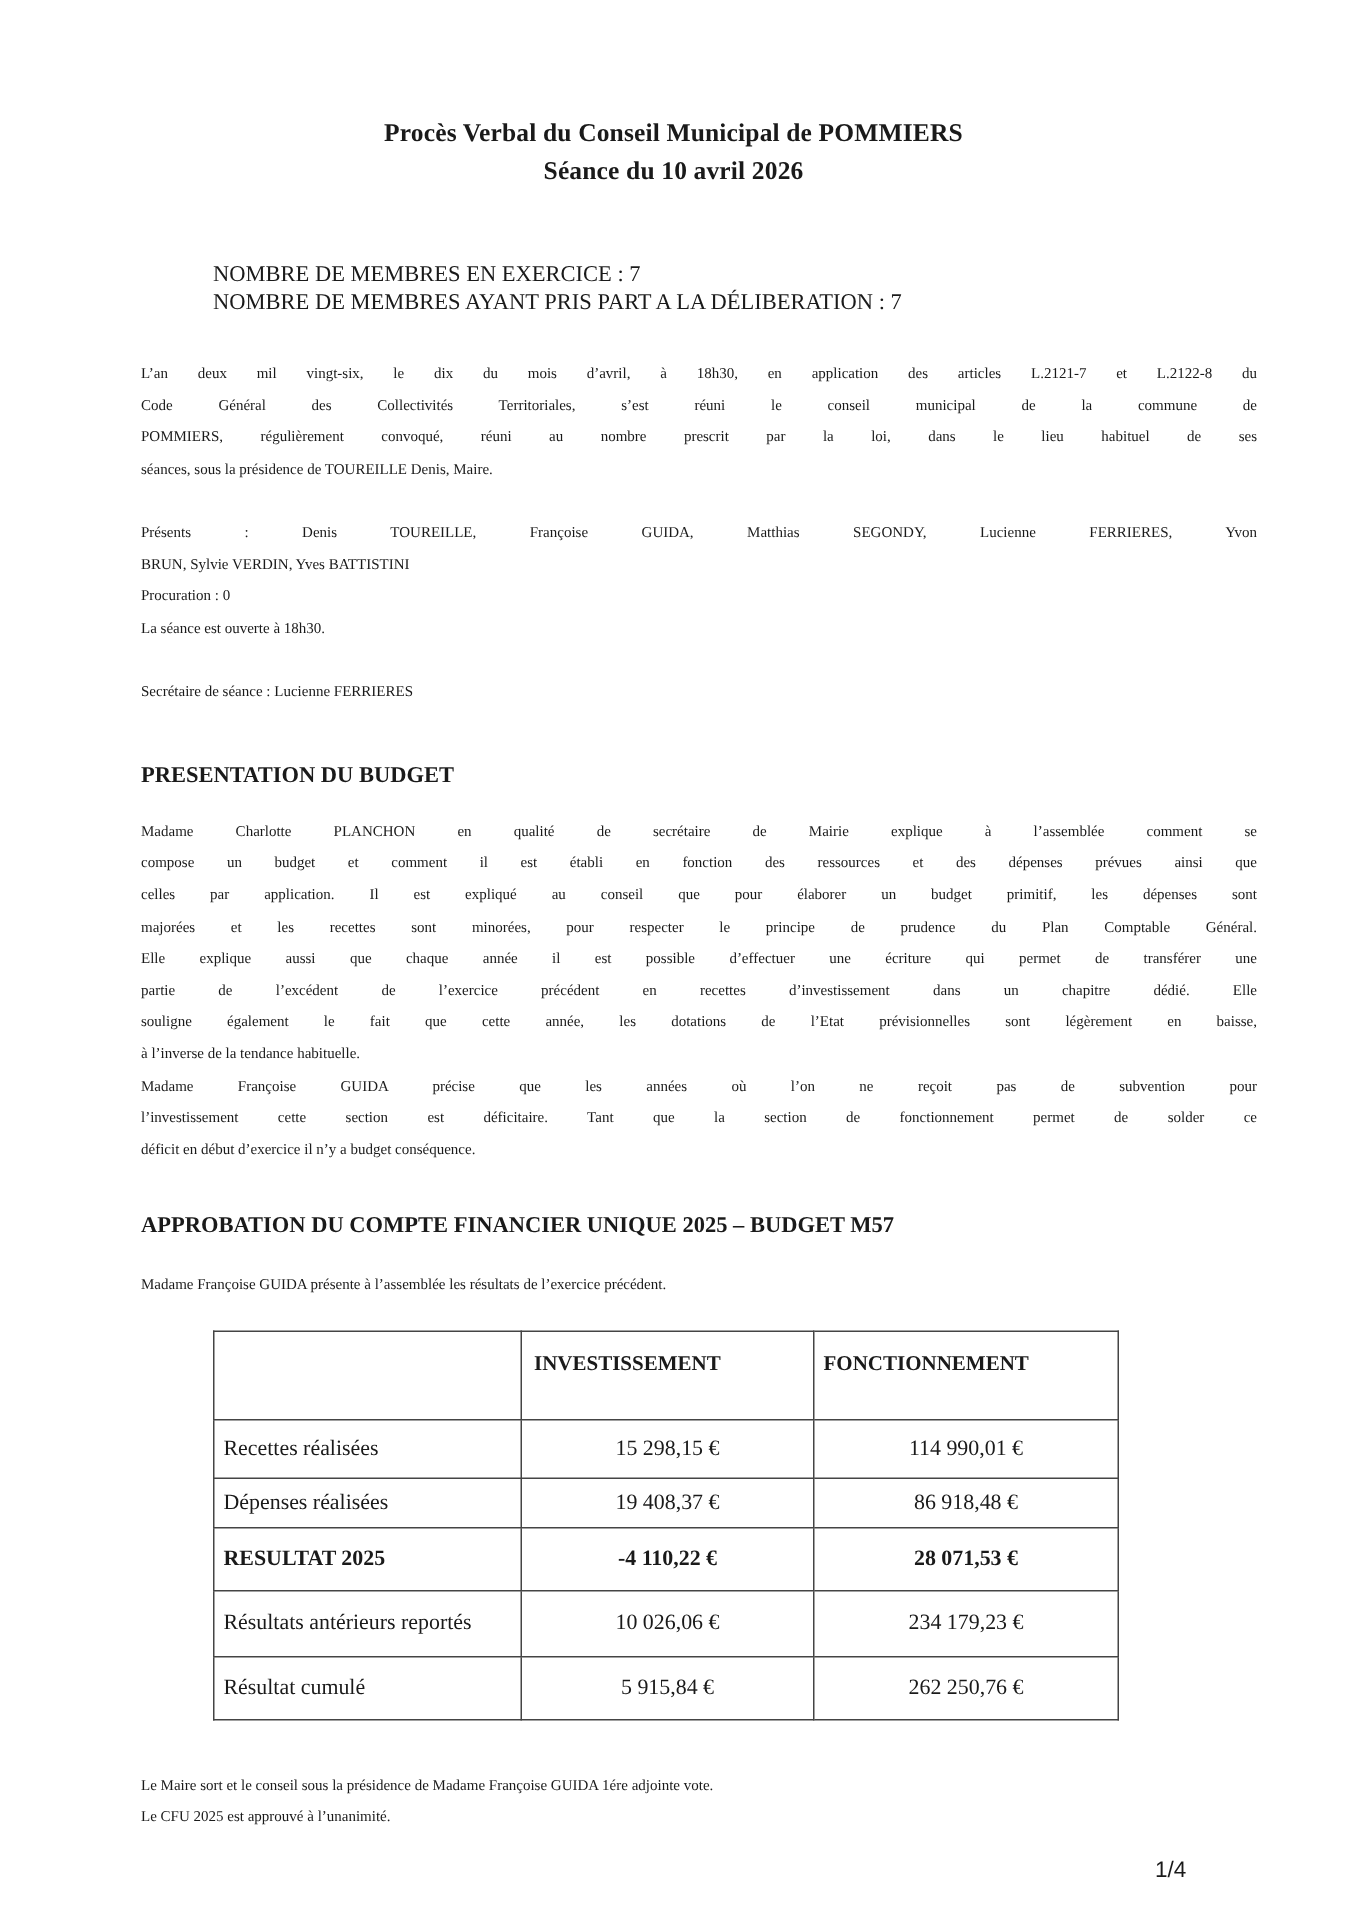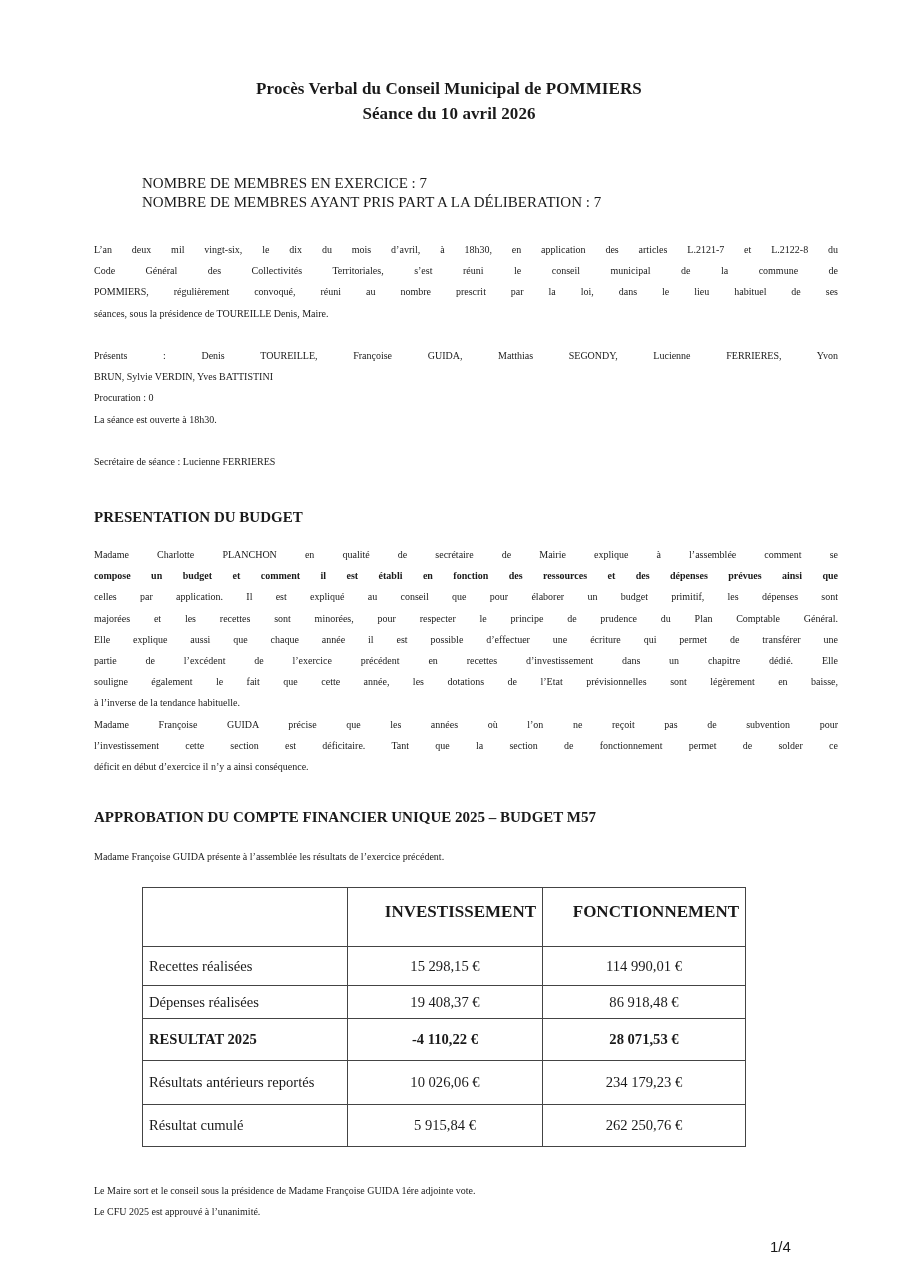--- a/index.html
+++ b/index.html
@@ -26,21 +26,21 @@
     .heading { position: absolute; left: 94px; font-weight: bold; font-size: 15px; line-height: 20px; }
 
     table.results {
       position: absolute; top: 887px; left: 142px; width: 604px;
       border-collapse: collapse; font-size: 14.6px;
     }
     table.results td, table.results th {
       border: 1.3px solid #444;
       padding: 0 6px;
     }
-    table.results th { font-weight: bold; text-align: right; vertical-align: top; padding-top: 14px; font-size: 17px; }
+    table.results th { font-weight: bold; text-align: left; vertical-align: top; padding-top: 14px; font-size: 14px; }
     table.results th.c1 { width: 192px; }
     table.results th.c2 { width: 180px; padding-left: 8px; }
     table.results th.c3 { padding-left: 6px; }
     table.results td.lbl { text-align: left; }
     table.results td.val { text-align: center; }
     tr.h { height: 59px; }
     tr.r1 { height: 39px; }
     tr.r2 { height: 33px; }
     tr.r3 { height: 42px; }
     tr.r4 { height: 44px; }
@@ -85,30 +85,30 @@
     <div>La séance est ouverte à 18h30.</div>
     <div style="height:21px"></div>
     <div>Secrétaire de séance : Lucienne FERRIERES</div>
   </div>
 
   <div class="heading" style="top:507px;">PRESENTATION DU BUDGET</div>
 
   <div class="para" style="top:544px;">
     <p>
       <span class="jl" style="white-space: normal;">Madame Charlotte PLANCHON en qualité de secrétaire de Mairie explique à l’assemblée comment se</span>
-      <span class="jl" style="white-space: normal; font-weight: bold;">compose un budget et comment il est établi en fonction des ressources et des dépenses prévues ainsi que</span>
+      <span class="jl" style="white-space: normal;">compose un budget et comment il est établi en fonction des ressources et des dépenses prévues ainsi que</span>
       <span class="jl" style="white-space: normal;">celles par application. Il est expliqué au conseil que pour élaborer un budget primitif, les dépenses sont</span>
       <span class="jl" style="white-space: normal;">majorées et les recettes sont minorées, pour respecter le principe de prudence du Plan Comptable Général.</span>
       <span class="jl" style="white-space: normal;">Elle explique aussi que chaque année il est possible d’effectuer une écriture qui permet de transférer une</span>
       <span class="jl" style="white-space: normal;">partie de l’excédent de l’exercice précédent en recettes d’investissement dans un chapitre dédié. Elle</span>
       <span class="jl" style="white-space: normal;">souligne également le fait que cette année, les dotations de l’Etat prévisionnelles sont légèrement en baisse,</span>
       <span class="jl last" style="white-space: normal;">à l’inverse de la tendance habituelle.</span>
       <span class="jl" style="white-space: normal;">Madame Françoise GUIDA précise que les années où l’on ne reçoit pas de subvention pour</span>
       <span class="jl" style="white-space: normal;">l’investissement cette section est déficitaire. Tant que la section de fonctionnement permet de solder ce</span>
-      <span class="jl last" style="white-space: normal;">déficit en début d’exercice il n’y a ainsi conséquence.</span>
+      <span class="jl last" style="white-space: normal;">déficit en début d’exercice il n’y a budget conséquence.</span>
     </p>
   </div>
 
   <div class="heading" style="top:807px;">APPROBATION DU COMPTE FINANCIER UNIQUE 2025 – BUDGET M57</div>
 
   <div class="para" style="top:846px; width:700px;">
     <div>Madame Françoise GUIDA présente à l’assemblée les résultats de l’exercice précédent.</div>
   </div>
 
   <table class="results">

